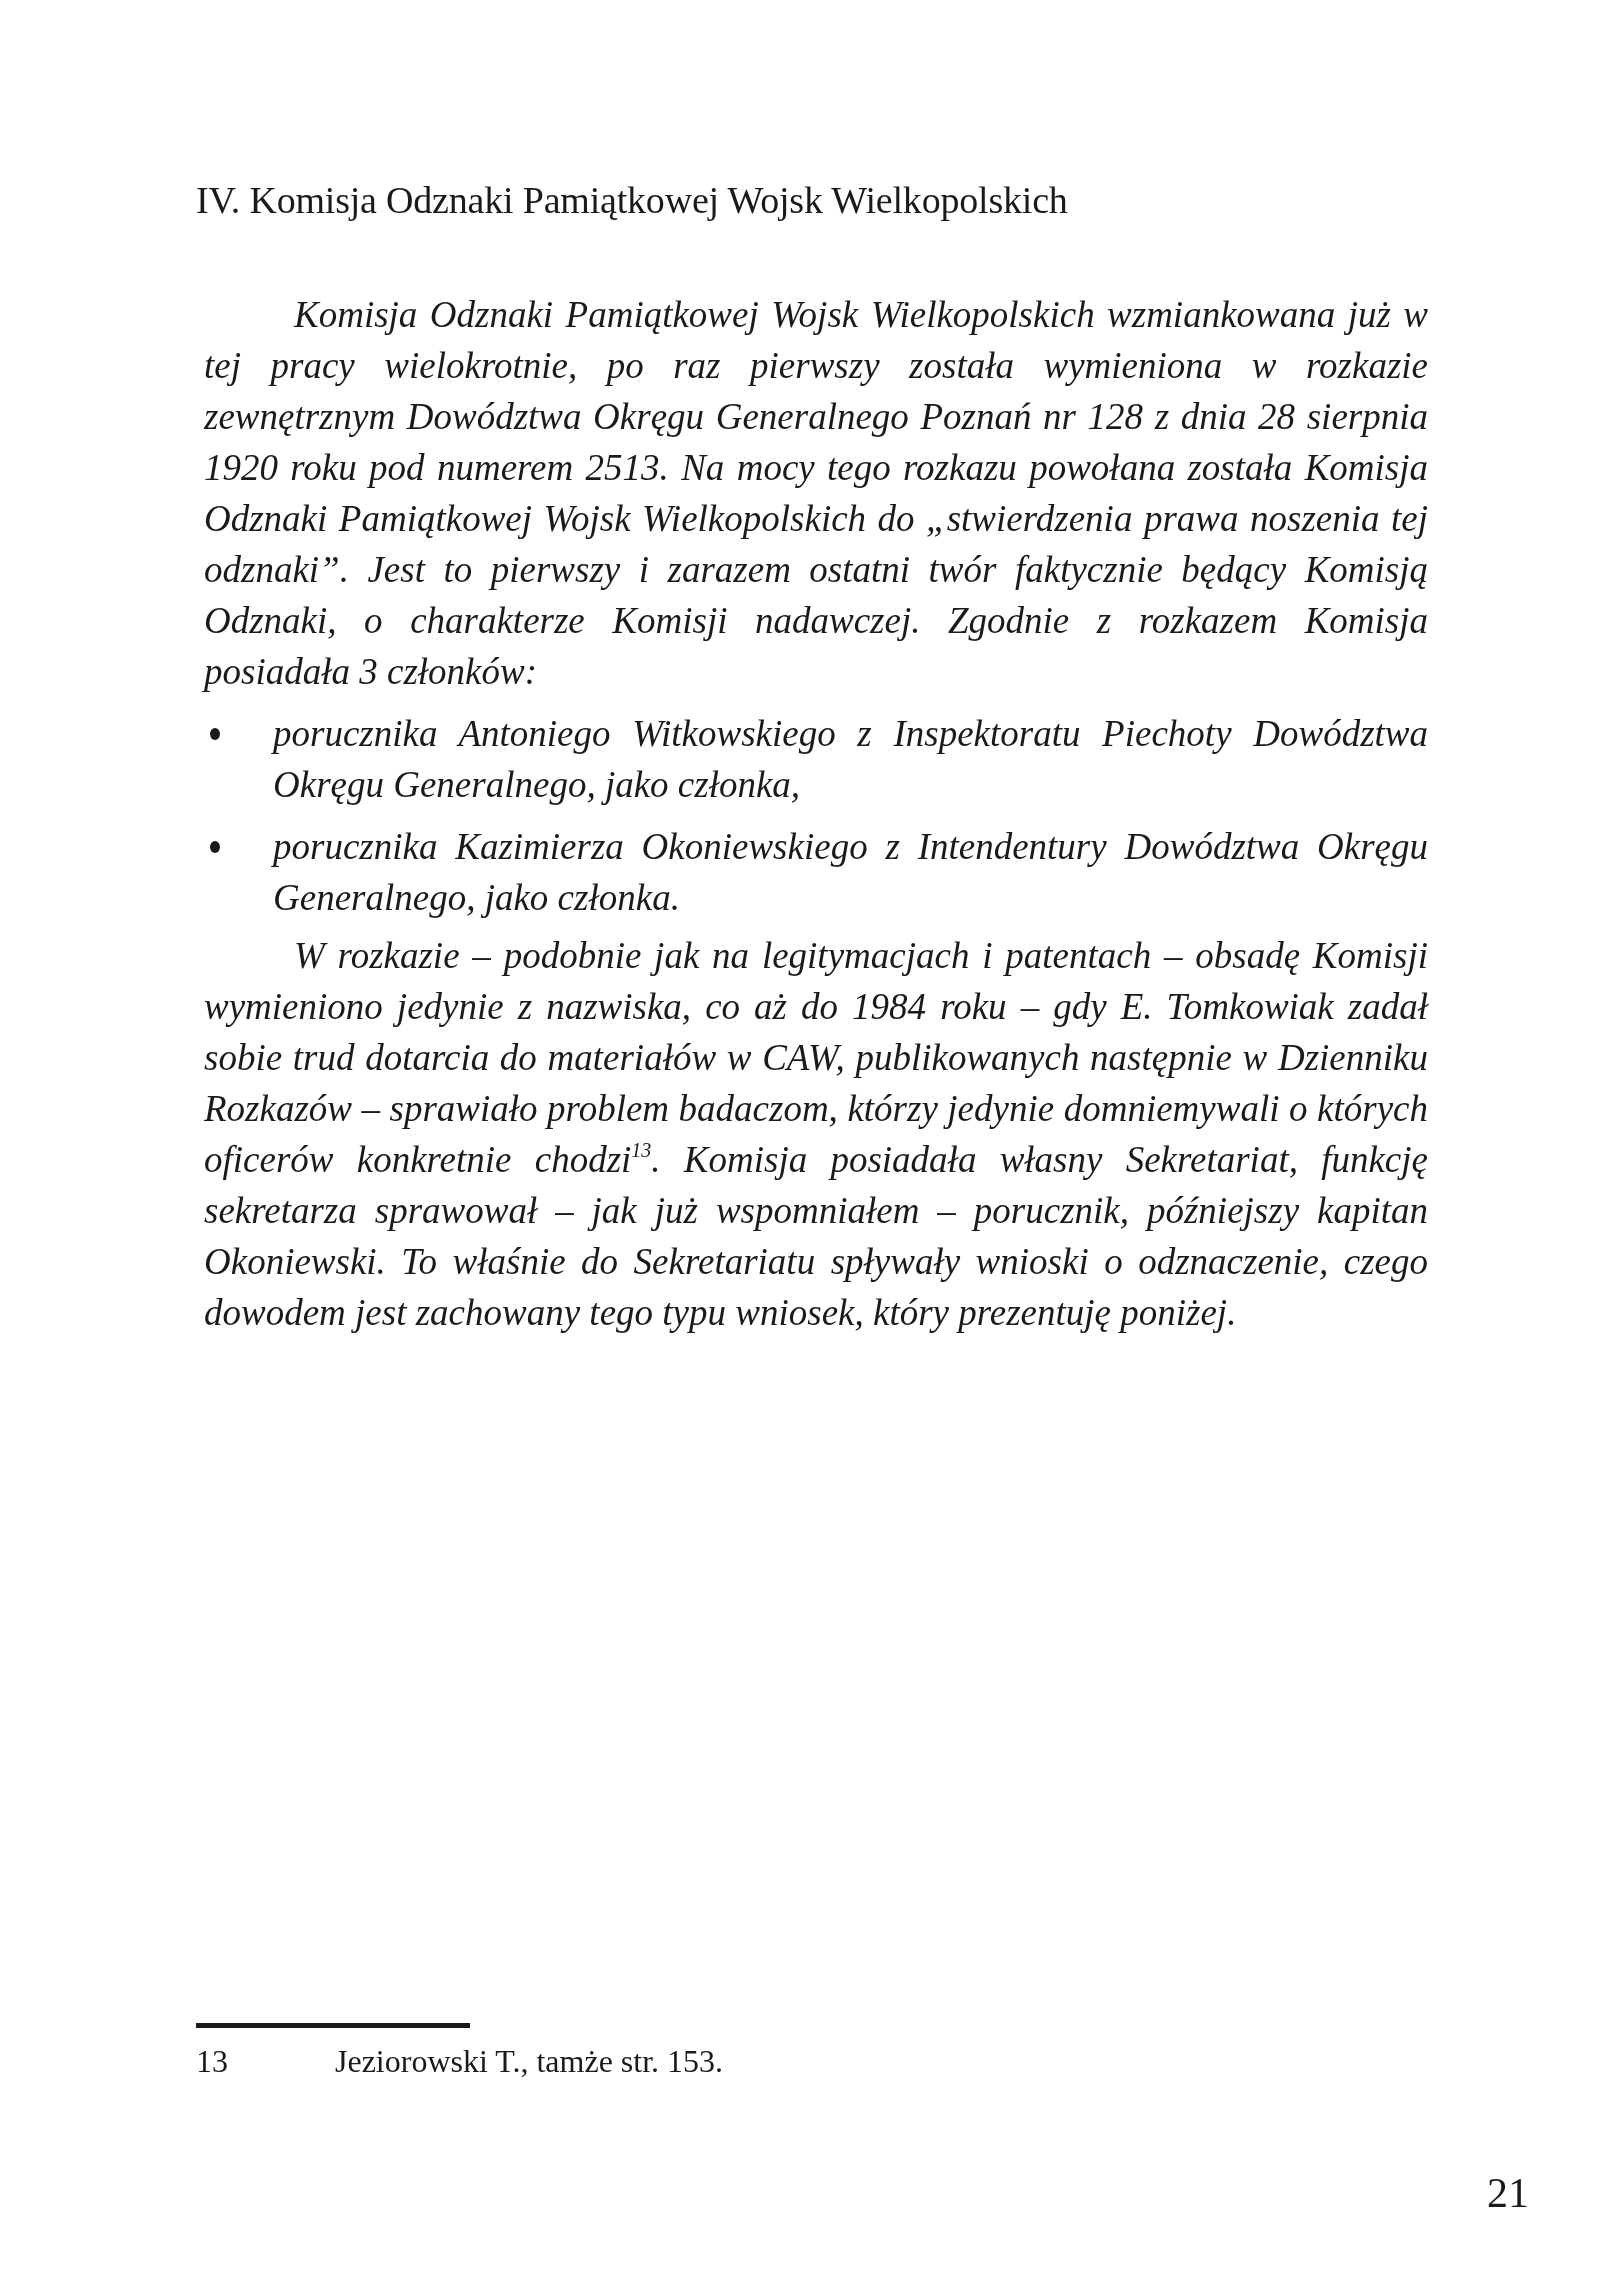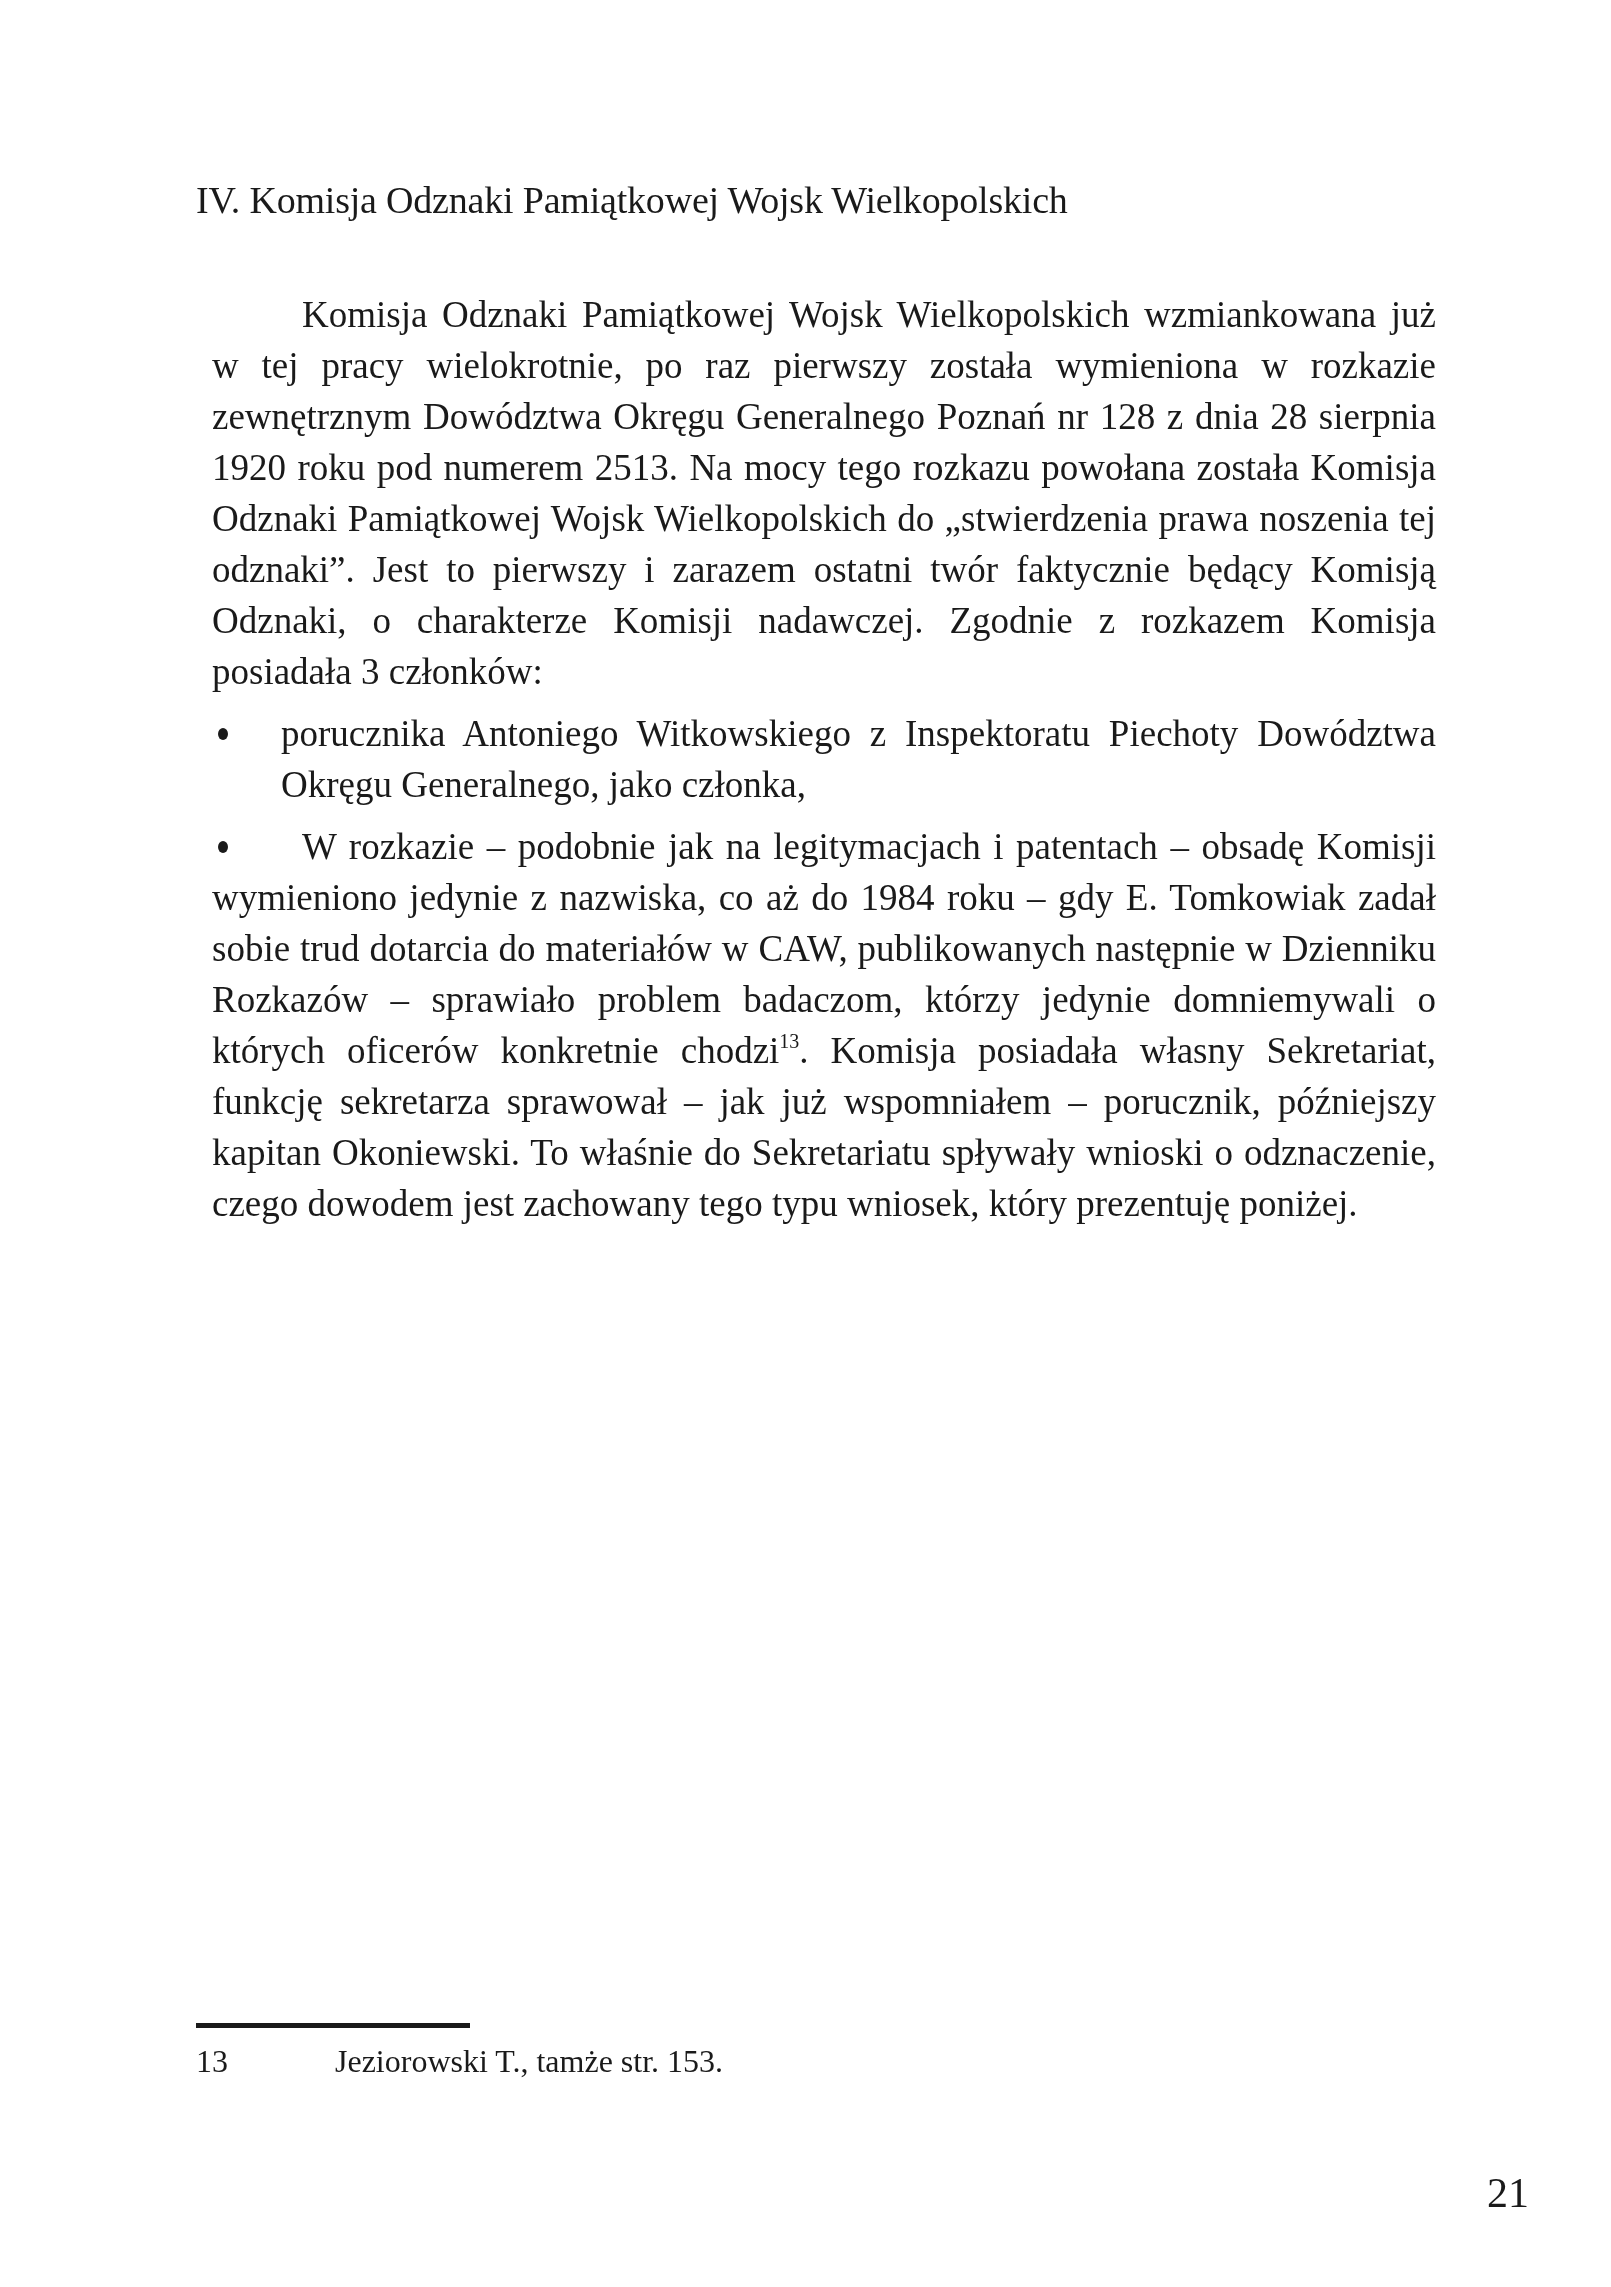--- a/index.html
+++ b/index.html
@@ -28,22 +28,23 @@
     margin: 0;
     font-size: 38px;
     font-weight: normal;
     line-height: 52px;
     white-space: nowrap;
     letter-spacing: -0.2px;
   }
   .body-text {
     position: absolute;
     top: 289px;
-    left: 16px;
+    left: 8px;
     width: 1224px;
+    font-style: italic;
   }
   .para {
     margin: 0;
     font-size: 37px;
     line-height: 51px;
     text-align: justify;
     text-align-last: left;
     hyphens: manual;
   }
   .para.indent {
@@ -120,20 +121,21 @@
 
     <p class="para indent">Komisja Odznaki Pamiątkowej Wojsk Wielkopolskich wzmiankowana już w tej pracy wielokrotnie, po raz pierwszy została wymieniona w rozkazie zewnętrznym Dowództwa Okręgu Generalnego Poznań nr 128 z dnia 28 sierpnia 1920 roku pod numerem 2513. Na mocy tego rozkazu powołana została Komisja Odznaki Pamiątkowej Wojsk Wielkopolskich do „stwier­dzenia prawa noszenia tej odznaki”. Jest to pierwszy i zarazem ostatni twór faktycznie będący Komisją Odznaki, o charakte­rze Komisji nadawczej. Zgodnie z rozkazem Komisja posiadała 3 członków:</p>
 
     <ul class="bullet-list">
       <li class="bullet-item">
         <span class="bullet-dot"></span>
         <span>porucznika Antoniego Witkowskiego z Inspektoratu Piechoty Dowództwa Okręgu Generalnego, jako członka,</span>
       </li>
       <li class="bullet-item">
         <span class="bullet-dot"></span>
+        <span>porucznika Kazimierza Okoniewskiego z Intendentury Dowództwa Okręgu Generalnego, jako członka.</span>
       </li>
     </ul>
 
     <p class="para indent"><span>W rozkazie – podobnie jak na legitymacjach i patentach – obsadę Komisji wymieniono jedynie z nazwiska, co aż do 1984 roku – gdy E. Tomkowiak zadał sobie trud dotarcia do materia­łów w CAW, publikowanych następnie w Dzienniku Rozkazów – sprawiało problem badaczom, którzy jedynie domniemywali o których oficerów konkretnie chodzi</span><sup class="fnref">13</sup><span>. Komisja posiadała własny Sekretariat, funkcję sekretarza sprawował – jak już wspomnia­łem – porucznik, późniejszy kapitan Okoniewski. To właśnie do Sekretariatu spływały wnioski o odznaczenie, czego dowodem jest zachowany tego typu wniosek, który prezentuję poniżej.</span></p>
 
   </div>
 </div>
 
 <div class="footnote-rule"></div>
 

